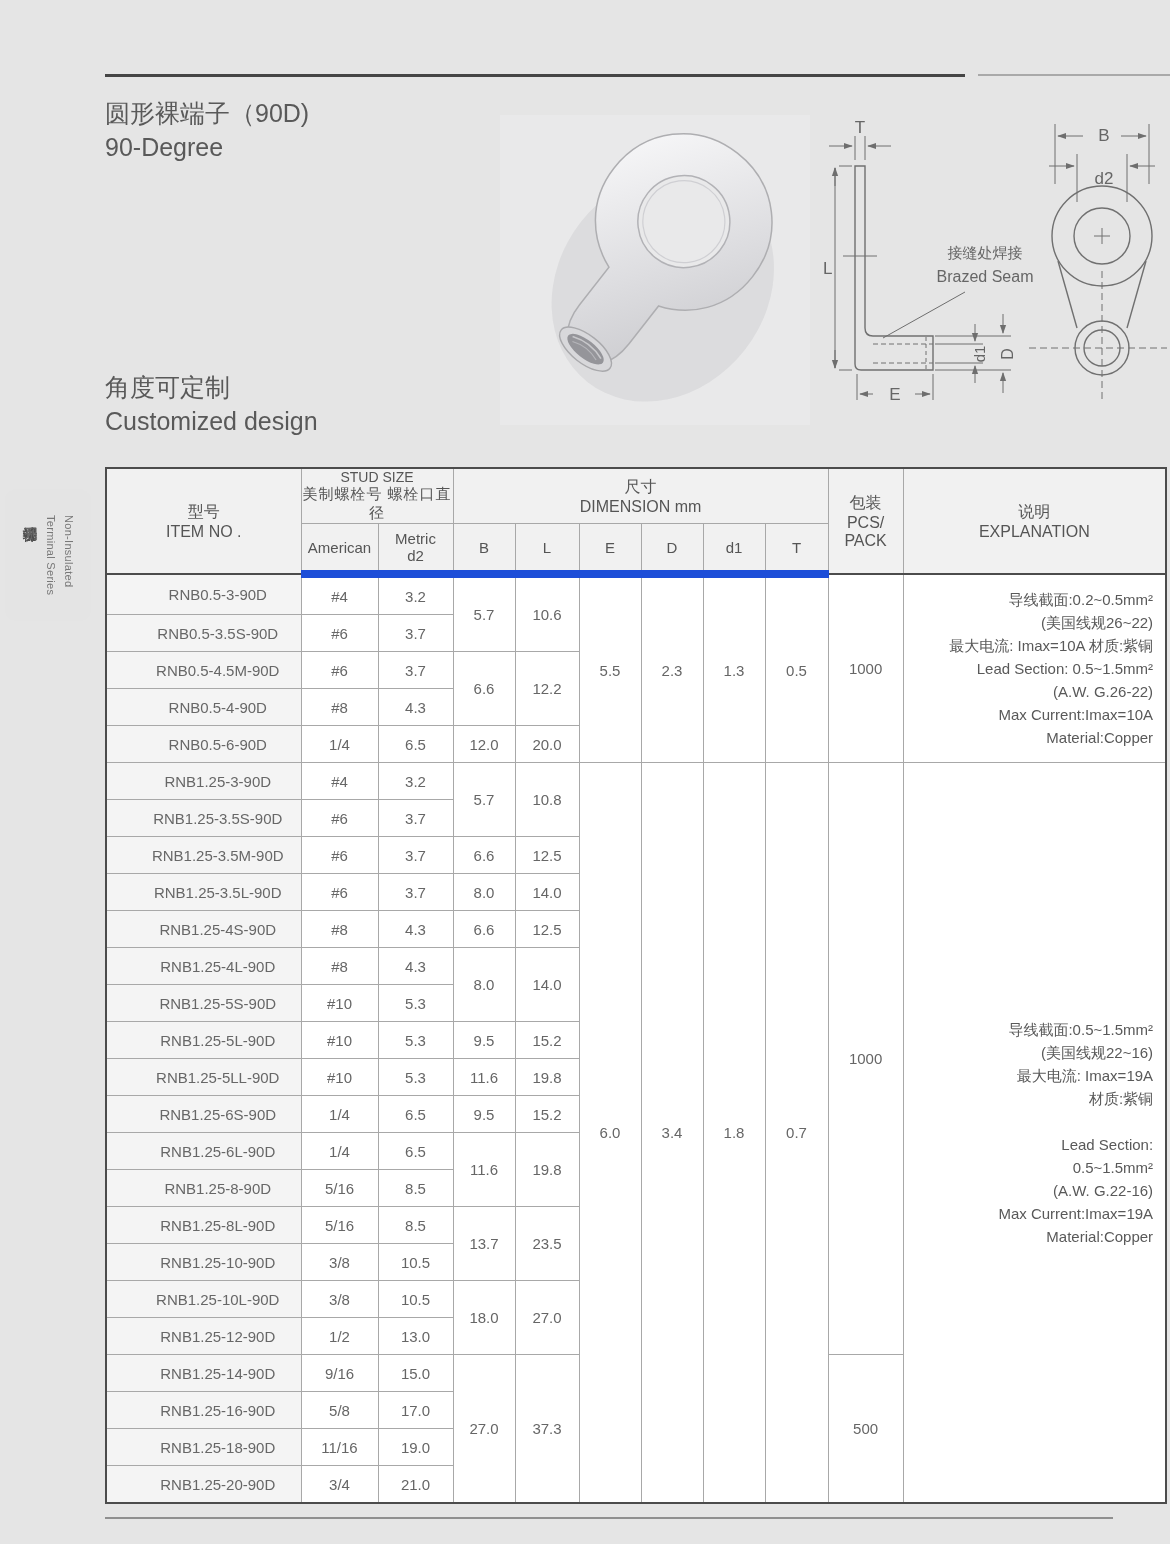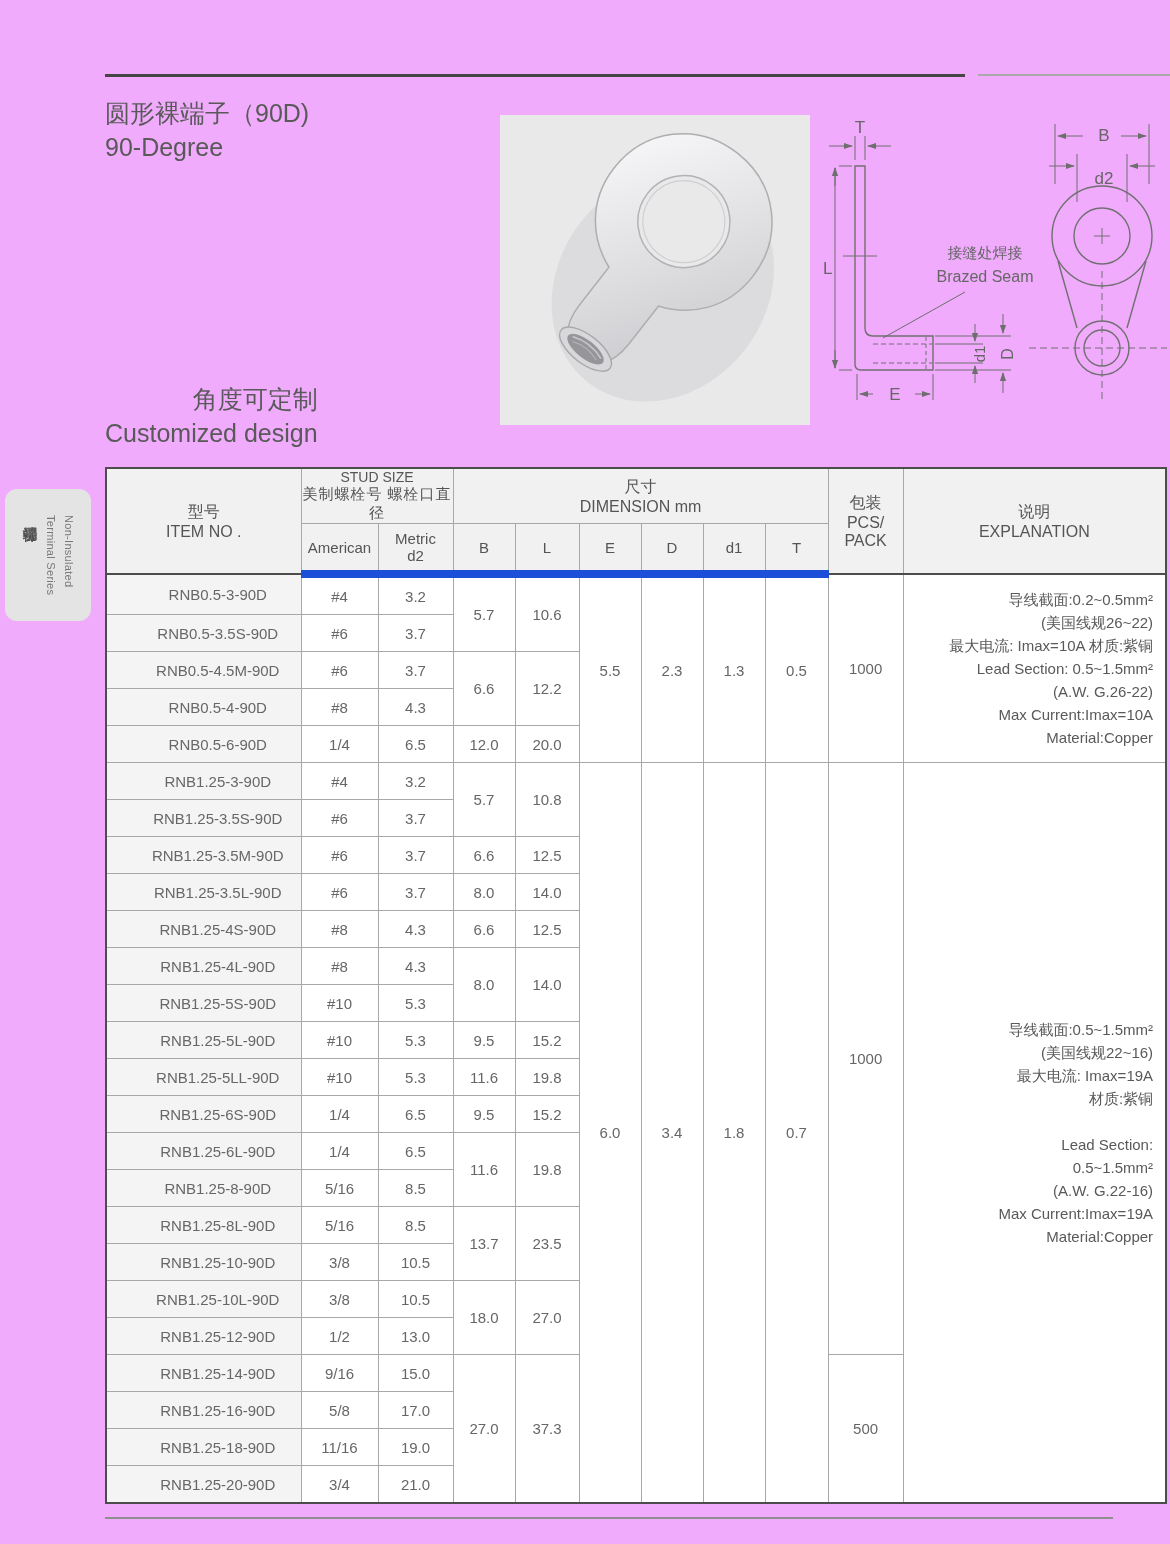--- a/index.html
+++ b/index.html
@@ -1,25 +1,25 @@
 <!DOCTYPE html>
 <html><head>
 <meta charset="utf-8">
 <style>
   html,body{margin:0;padding:0;background:#ffffff;}
-  .page{position:relative;width:1170px;height:1544px;background:#f0abfc;
+  .page{position:relative;width:1170px;height:1544px;background:#e5e5e5;
         font-family:"Liberation Sans",sans-serif;overflow:hidden;color:#5a5a5a;}
 
   
   .rule-dark{position:absolute;left:105px;top:74px;width:860px;height:3px;background:#454545;}
   .rule-light{position:absolute;left:978px;top:74px;width:192px;height:2px;background:#a9a9a9;}
 
   
   .title-block{position:absolute;left:105px;top:96px;font-size:25px;line-height:34px;color:#595959;}
-  .custom-block{position:absolute;left:105px;top:382px;font-size:25px;line-height:34px;color:#595959;text-align:right;}
+  .custom-block{position:absolute;left:105px;top:370px;font-size:25px;line-height:34px;color:#595959;}
 
   
   .photo{position:absolute;left:500px;top:115px;width:310px;height:310px;background:#e9e9ea;}
 
   
   .diagram{position:absolute;left:815px;top:106px;width:355px;height:310px;}
   .diagram text{font-family:"Liberation Sans",sans-serif;fill:#666;}
 
   
   .side-tab{position:absolute;left:5px;top:489px;width:86px;height:132px;background:#e4e4e4;

